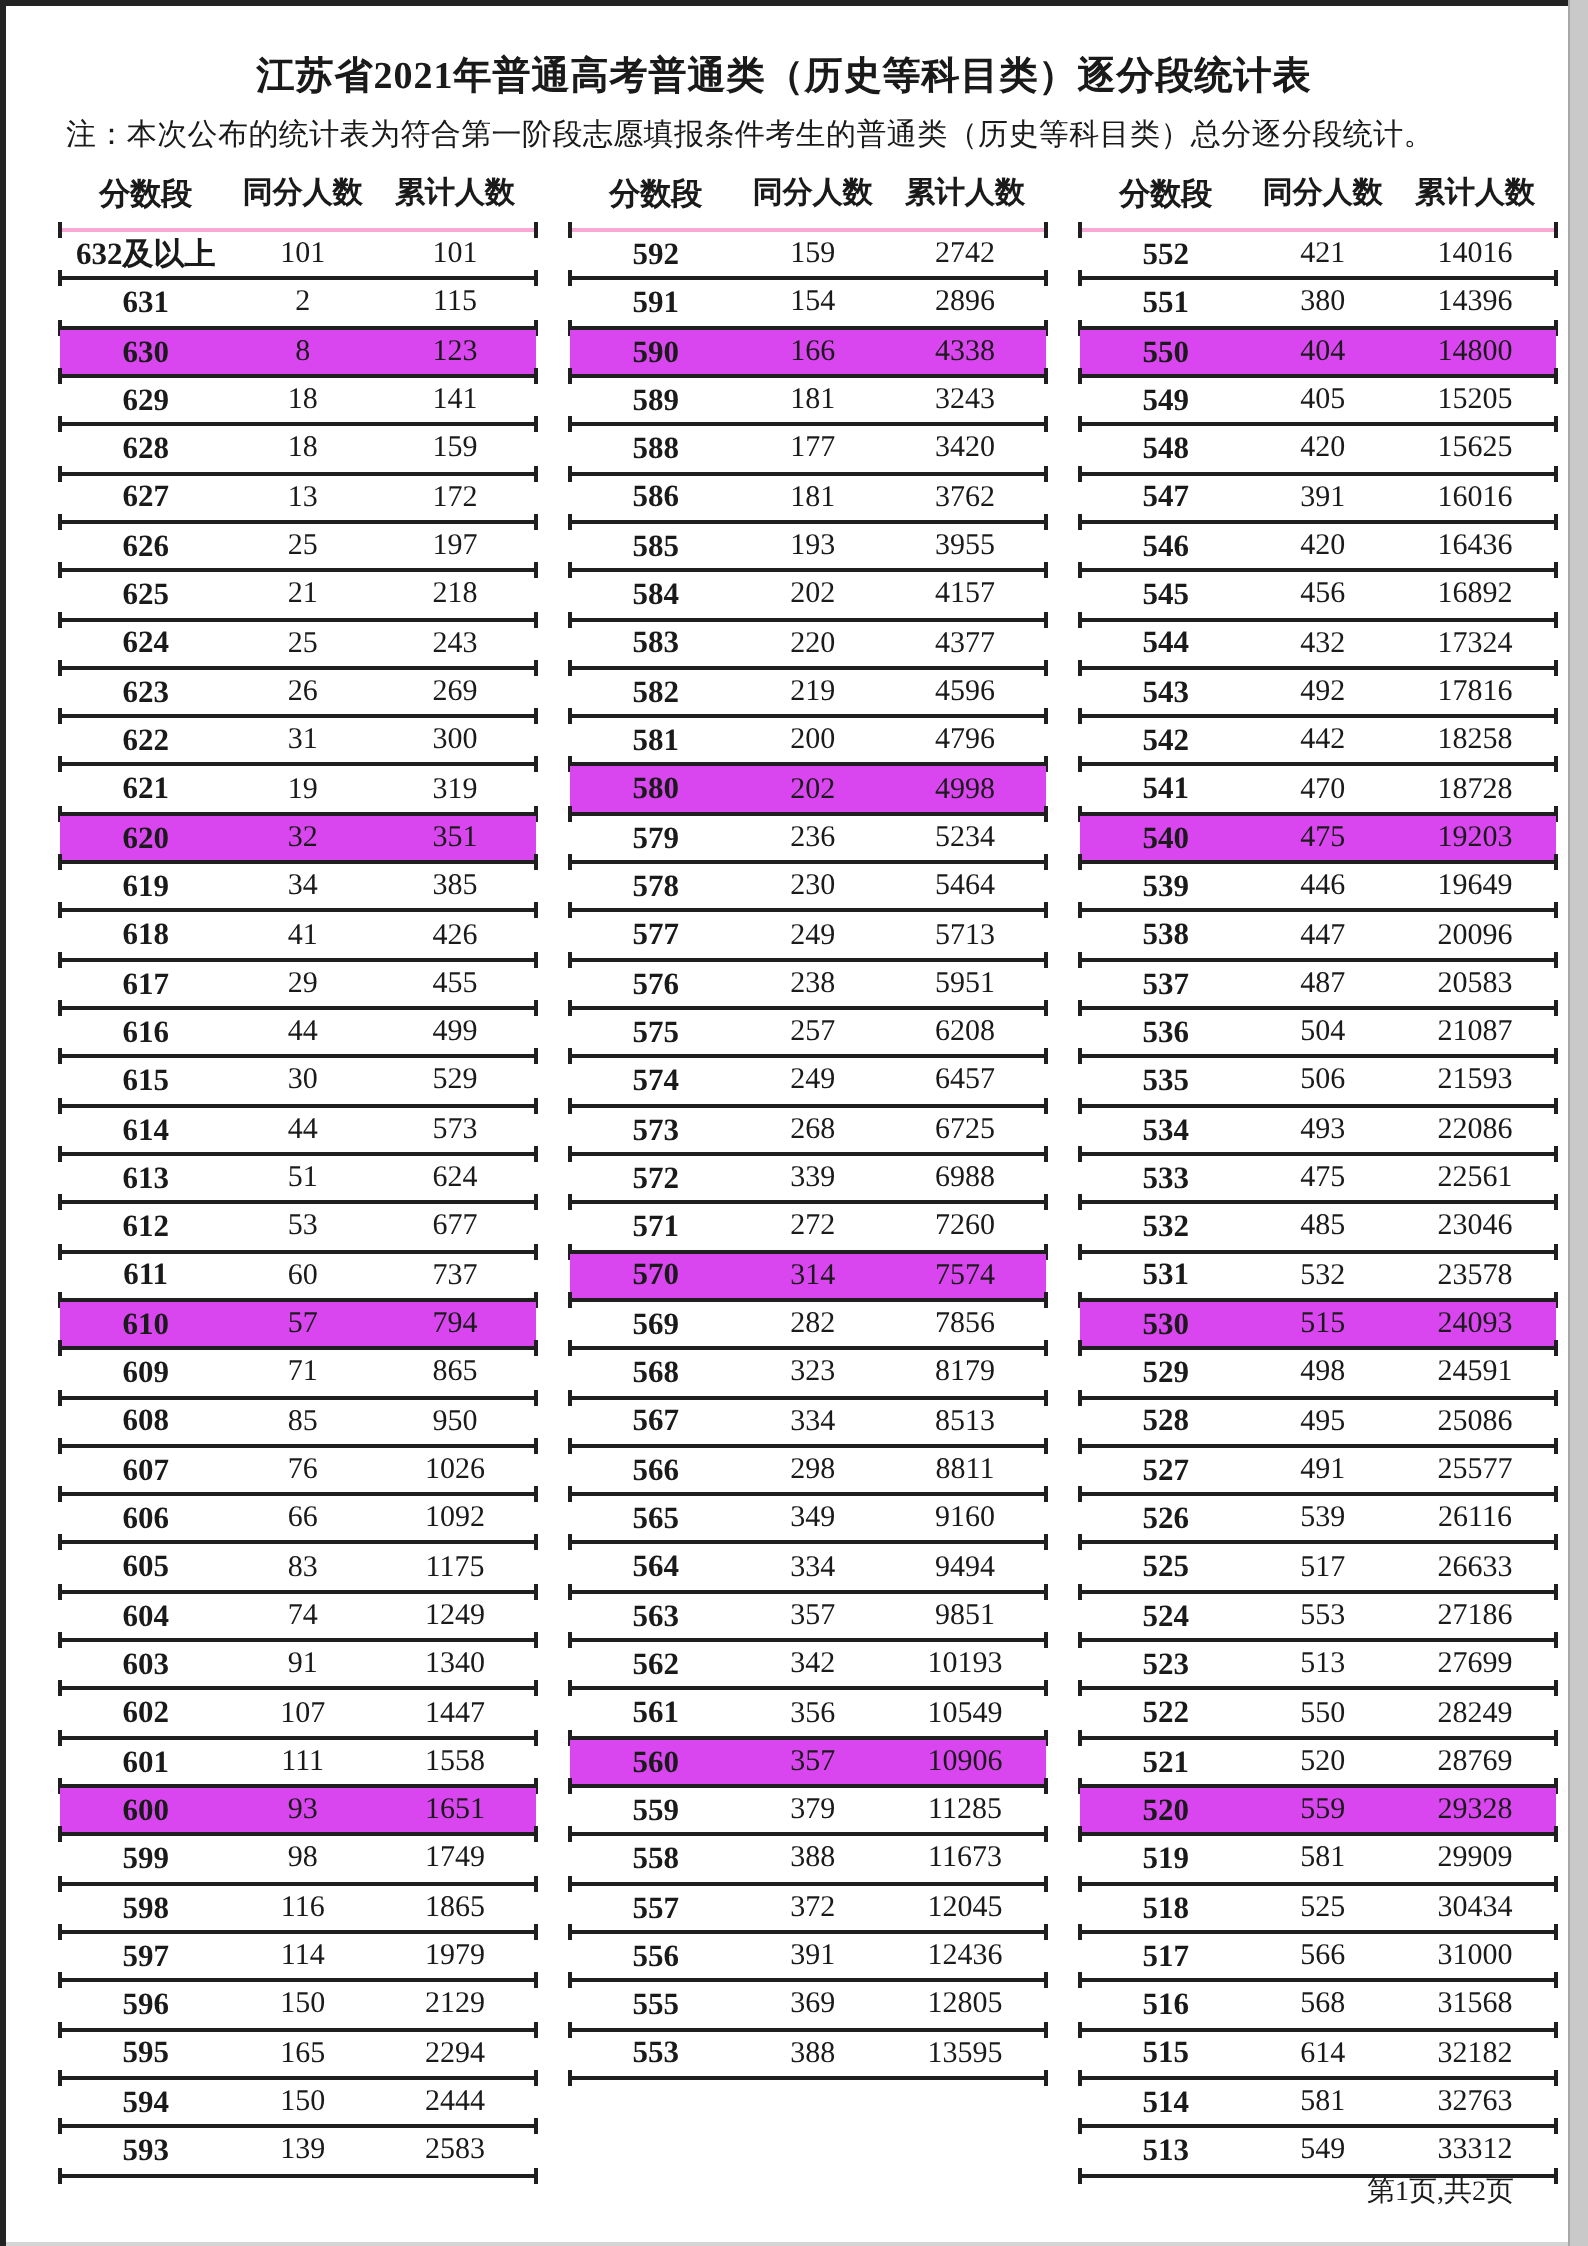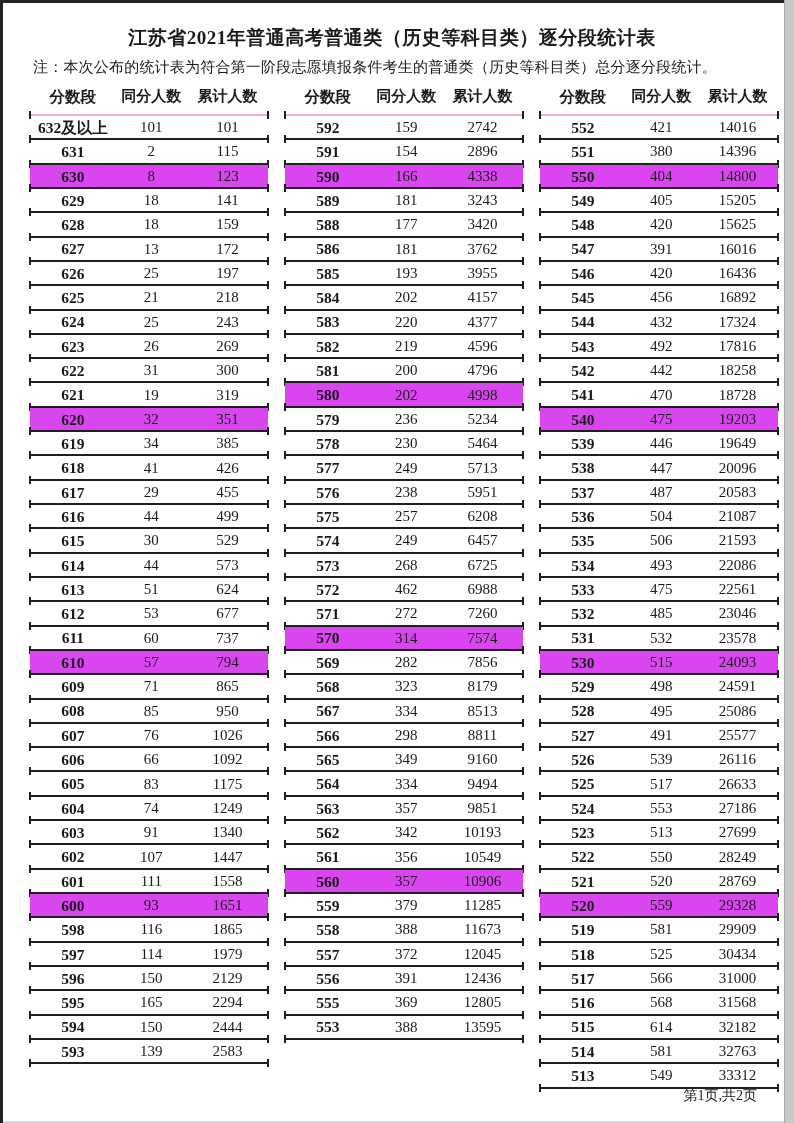--- a/index.html
+++ b/index.html
@@ -240,20 +240,25 @@
           <div class="tcell c0">601</div>
           <div class="tcell c1">111</div>
           <div class="tcell c2">1558</div>
         </div>
         <div class="trow hl">
           <div class="tcell c0">600</div>
           <div class="tcell c1">93</div>
           <div class="tcell c2">1651</div>
         </div>
         <div class="trow">
+          <div class="tcell c0">599</div>
+          <div class="tcell c1">98</div>
+          <div class="tcell c2">1749</div>
+        </div>
+        <div class="trow">
           <div class="tcell c0">598</div>
           <div class="tcell c1">116</div>
           <div class="tcell c2">1865</div>
         </div>
         <div class="trow">
           <div class="tcell c0">597</div>
           <div class="tcell c1">114</div>
           <div class="tcell c2">1979</div>
         </div>
         <div class="trow">
@@ -375,21 +380,21 @@
           <div class="tcell c1">249</div>
           <div class="tcell c2">6457</div>
         </div>
         <div class="trow">
           <div class="tcell c0">573</div>
           <div class="tcell c1">268</div>
           <div class="tcell c2">6725</div>
         </div>
         <div class="trow">
           <div class="tcell c0">572</div>
-          <div class="tcell c1">462</div>
+          <div class="tcell c1">339</div>
           <div class="tcell c2">6988</div>
         </div>
         <div class="trow">
           <div class="tcell c0">571</div>
           <div class="tcell c1">272</div>
           <div class="tcell c2">7260</div>
         </div>
         <div class="trow hl">
           <div class="tcell c0">570</div>
           <div class="tcell c1">314</div>

